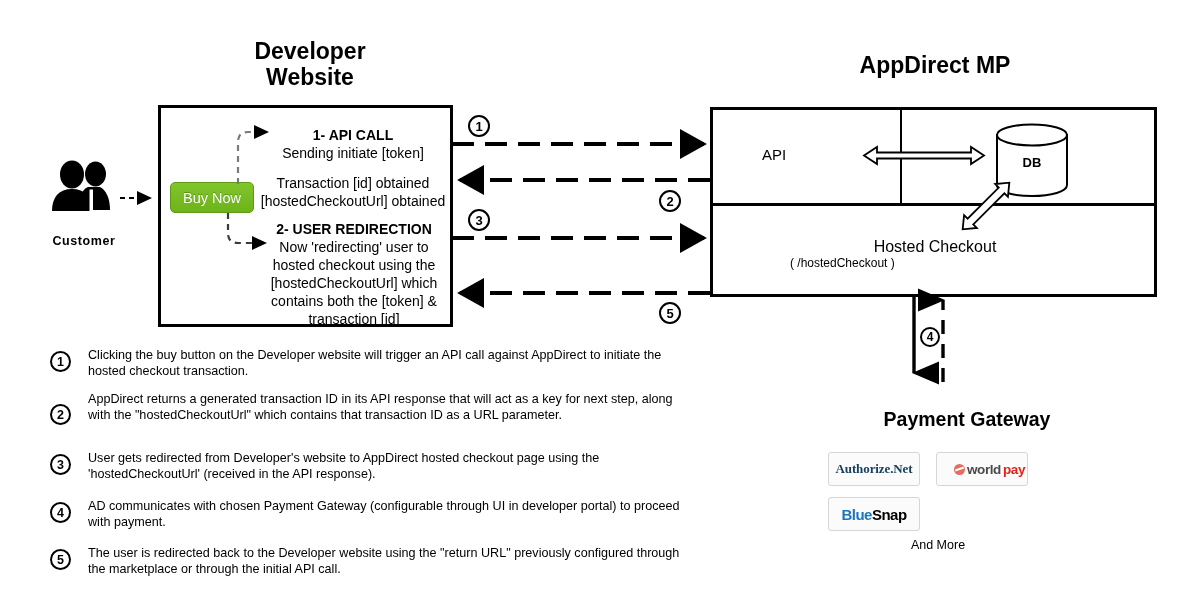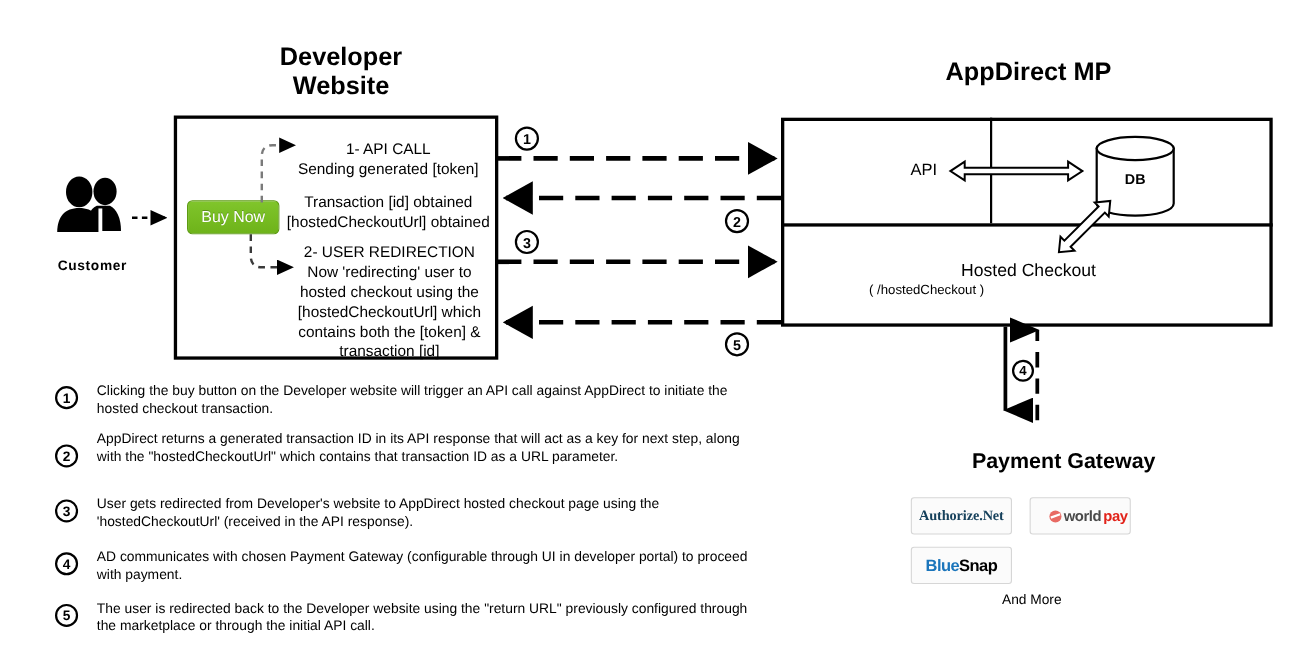--- a/index.html
+++ b/index.html
@@ -50,21 +50,21 @@
     text-shadow: 0 -1px 0 rgba(0,0,0,.25);
   }
 
   
   .devtext {
     text-align: center;
     font-size: 14px;
     line-height: 18px;
     color: #000;
   }
-  .devtext b { font-weight: normal; margin-top: 19px; }
+  .devtext b { font-weight: bold; margin-top: 19px; }
 
   .api-label { font-size: 15px; color: #000; }
   .db-label { font-size: 13px; font-weight: bold; color: #000; }
   .hc-label { font-size: 16px; color: #000; text-align: center; }
   .hc-sub  { font-size: 12px; color: #000; }
 
   
   .cust-label {
     font-size: 12.5px;
     font-weight: bold;
@@ -252,37 +252,37 @@
           <path d="M0,0 L7,3.2 L0,6.4 Z" fill="#000"></path>
         </marker>
       </defs>
       <path d="M23 0 L23 20 Q23 30 33 30 L60 30" fill="none" stroke="#3a3a3a" stroke-width="2.2" stroke-dasharray="6,5" marker-end="url(#ah-d2)"></path>
     </svg>
   </div>
 
   <div class="abs devtext" style="left:262px; top:126px; width:182px;">
     <b>1- API CALL</b>
   </div>
-  <div class="abs devtext" style="left:262px; top:144px; width:182px;">Sending generated [token]</div>
+  <div class="abs devtext" style="left:262px; top:144px; width:182px;">Sending initiate [token]</div>
 
   <div class="abs devtext" style="left:258px; top:174px; width:190px;">Transaction [id] obtained</div>
   <div class="abs devtext" style="left:253px; top:192px; width:200px;">[hostedCheckoutUrl] obtained</div>
 
   <div class="abs devtext" style="left:258px; top:220px; width:192px;">
     <b>2- USER REDIRECTION</b>
   </div>
   <div class="abs devtext" style="left:262px; top:238px; width:184px;">Now 'redirecting' user to hosted checkout using the [hostedCheckoutUrl] which contains both the [token] &amp; transaction [id]</div>
 
   <div class="abs hardbox" style="left:710px; top:107px; width:447px; height:190px;"></div>
 
   <div class="abs divider-h" style="left:710px; top:203px; width:447px; height:3px;"></div>
 
   <div class="abs divider-v" style="left:900px; top:107px; width:2px; height:96px;"></div>
 
-  <div class="abs api-label" style="left:762px; top:146px; width:90px; text-align:right;">API</div>
+  <div class="abs api-label" style="left:762px; top:146px; width:90px; text-align:left;">API</div>
 
   <div class="abs" style="left:863px; top:143px;">
     <svg width="122" height="28" viewBox="0 0 122 28">
       <path d="M14,4 L14,9.5 L108,9.5 L108,4 L121,12.5 L108,21 L108,15.5 L14,15.5 L14,21 L1,12.5 Z" fill="#ffffff" stroke="#000" stroke-width="1.8" stroke-linejoin="miter"></path>
     </svg>
   </div>
 
   <div class="abs" style="left:993px; top:123px;">
     <svg width="78" height="74" viewBox="0 0 78 74">
       <path d="M4,12 L4,62 C4,68.6 19.7,73 39,73 C58.3,73 74,68.6 74,62 L74,12 Z" fill="#ffffff" stroke="#000" stroke-width="2"></path>

